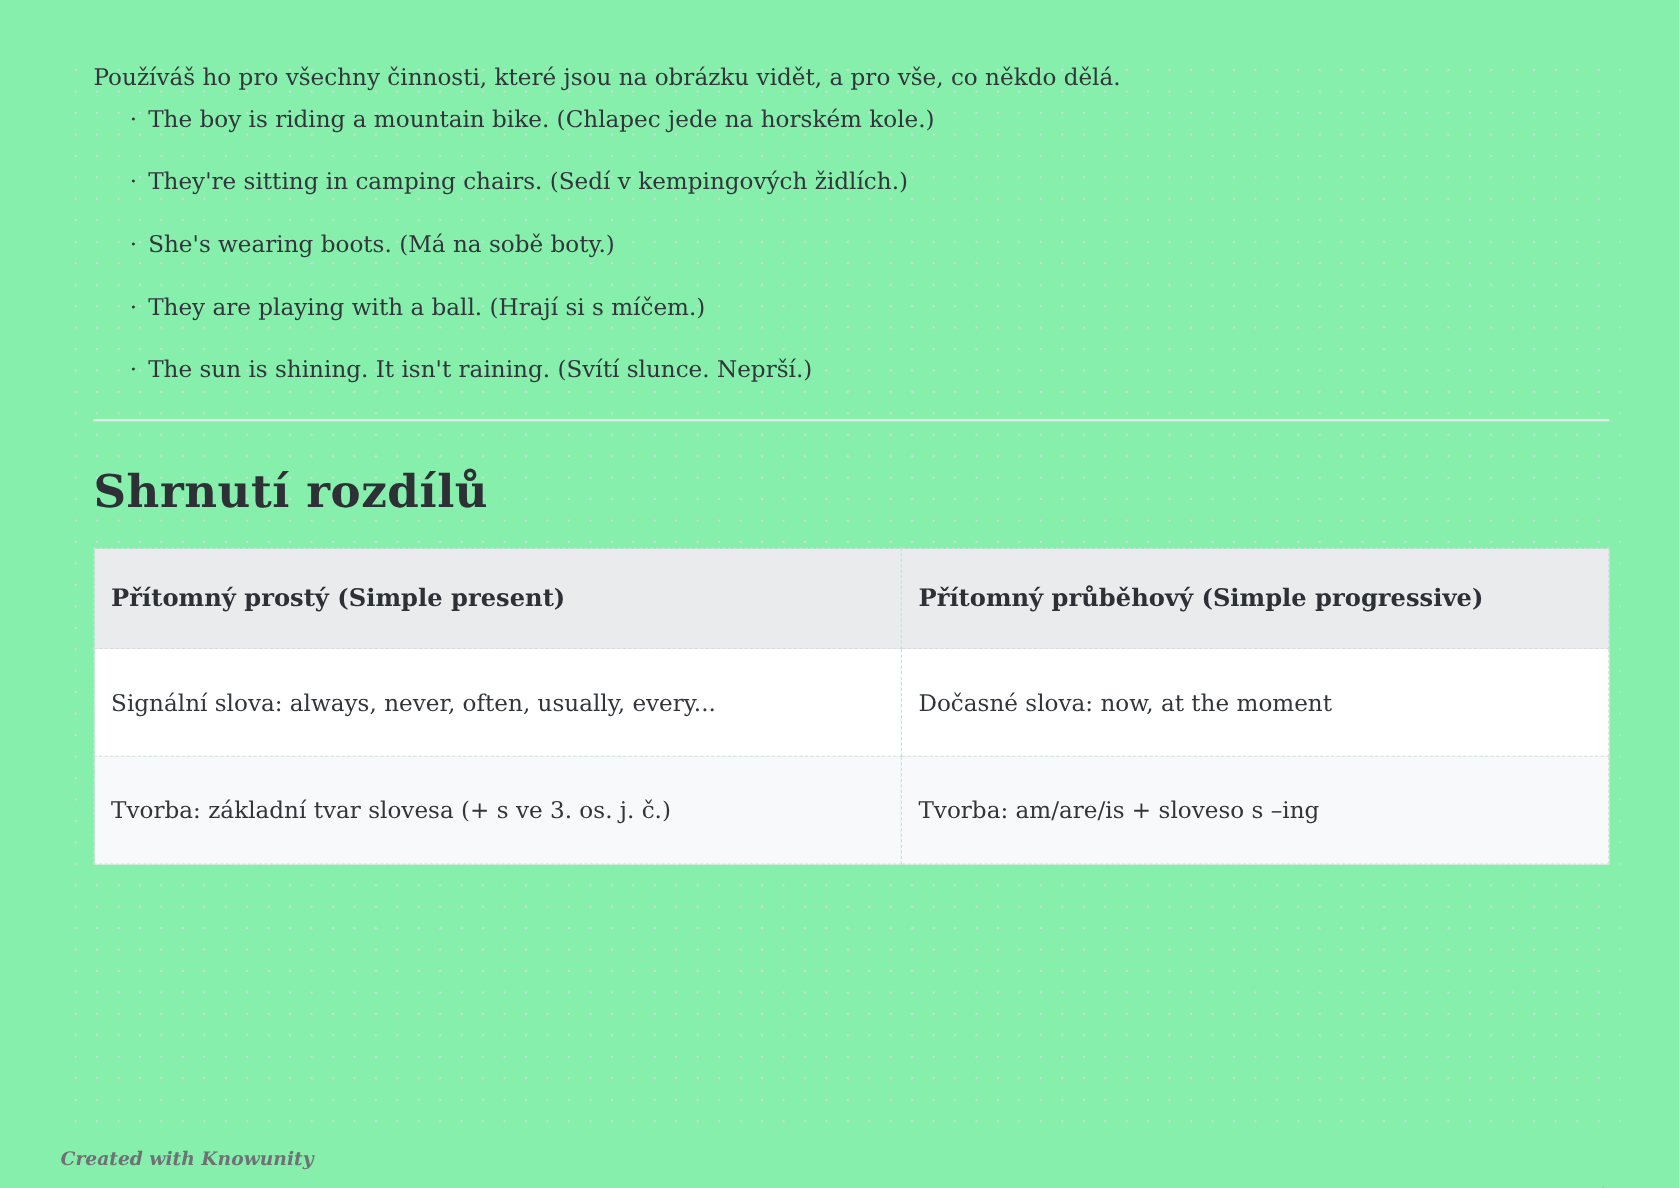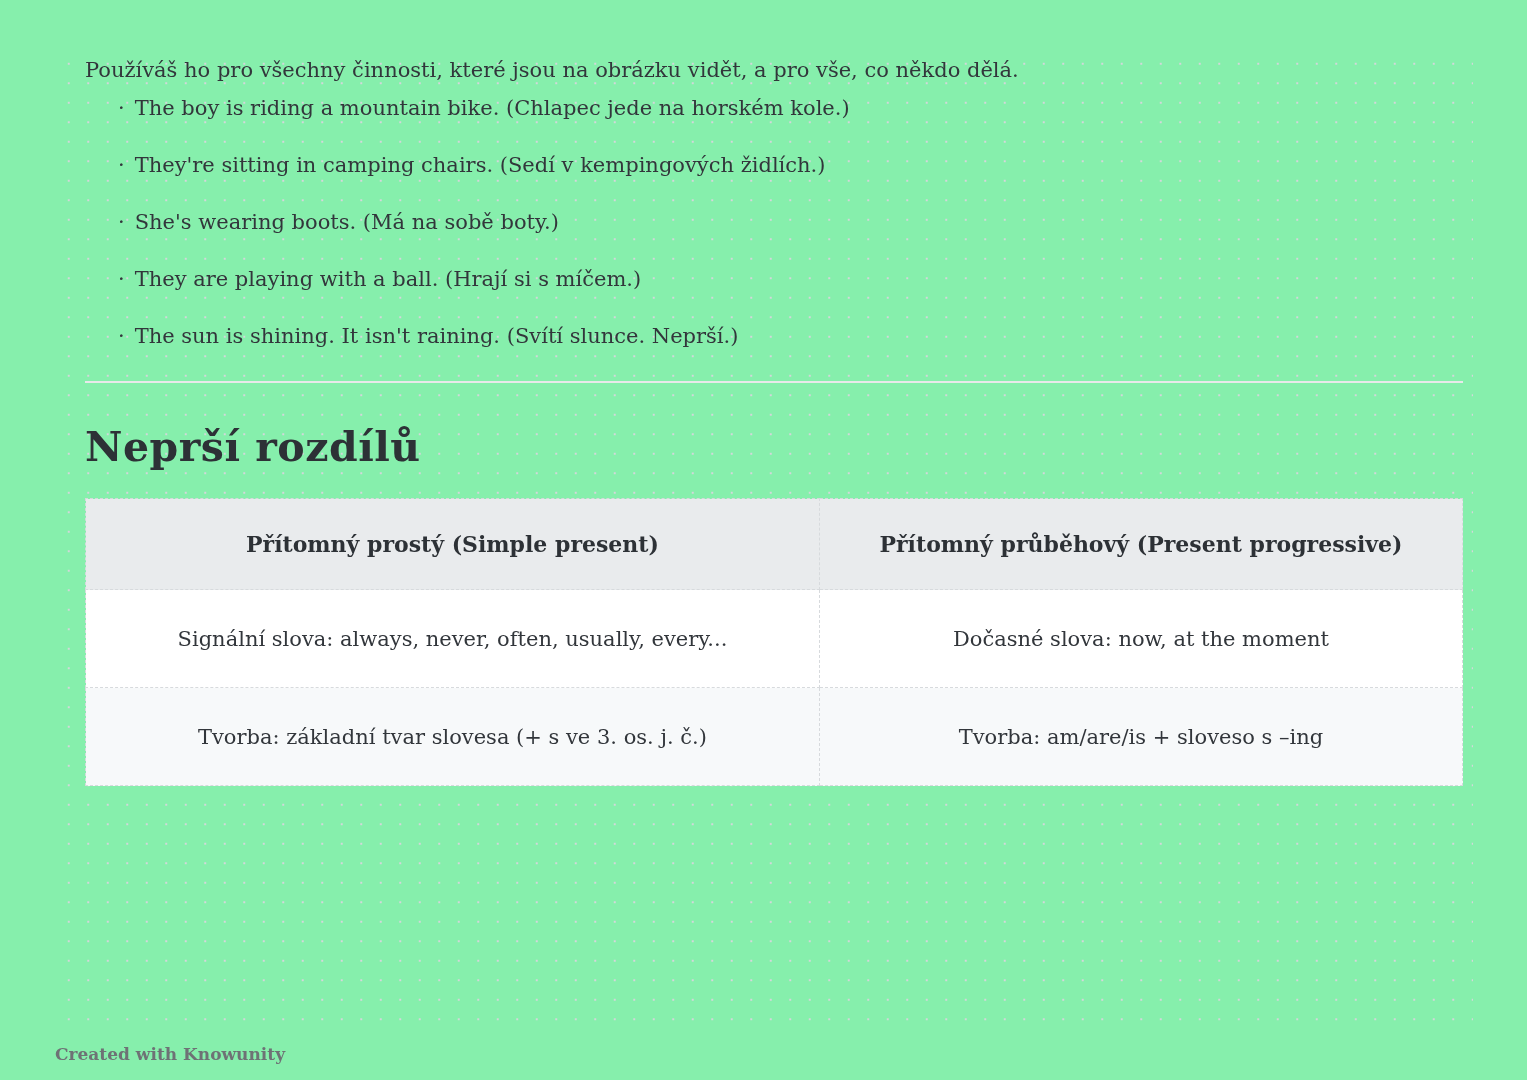--- a/index.html
+++ b/index.html
@@ -72,23 +72,23 @@
   table.compare {
     margin-top: 27px;
     width: 100%;
     border-collapse: collapse;
     table-layout: fixed;
   }
   table.compare col.c1 { width: 53.3%; }
   table.compare col.c2 { width: 46.7%; }
   table.compare th, table.compare td {
     border: 1px dashed #d7dadd;
-    text-align: center;
+    text-align: left;
     vertical-align: middle;
-    padding: 0 1px;
+    padding: 0 15px;
   }
   table.compare th {
     height: 90px;
     background: #e9ebed;
     font-size: 22px;
     font-weight: 700;
     color: #2d3136;
   }
   table.compare td {
     height: 97px;
@@ -100,20 +100,21 @@
   table.compare tr.alt td {
     background: #f7f9fa;
   }
   .footer-left {
     position: absolute;
     left: 55px;
     top: 1044px;
     font-size: 17px;
     font-weight: 700;
     color: #6e7275;
+    font-style: italic;
   }
   .footer-right {
     position: absolute;
     right: 52px;
     top: 1078px;
     font-size: 17px;
     font-weight: 400;
     color: #77797c;
   }
 </style>
@@ -131,31 +132,31 @@
     <ul class="bullets">
       <li><span class="mark">·</span><span>The boy is riding a mountain bike. (Chlapec jede na horském kole.)</span></li>
       <li><span class="mark">·</span><span>They're sitting in camping chairs. (Sedí v kempingových židlích.)</span></li>
       <li><span class="mark">·</span><span>She's wearing boots. (Má na sobě boty.)</span></li>
       <li><span class="mark">·</span><span>They are playing with a ball. (Hrají si s míčem.)</span></li>
       <li><span class="mark">·</span><span>The sun is shining. It isn't raining. (Svítí slunce. Neprší.)</span></li>
     </ul>
 
     <hr class="divider">
 
-    <h1 class="section-heading">Neprší rozdílů</h1>
+    <h1 class="section-heading">Shrnutí rozdílů</h1>
 
     <table class="compare">
       <colgroup>
           <col class="c1">
           <col class="c2">
         </colgroup>
       <thead>
         <tr>
           <th>Přítomný prostý (Simple present)</th>
-          <th>Přítomný průběhový (Present progressive)</th>
+          <th>Přítomný průběhový (Simple progressive)</th>
         </tr>
       </thead>
       <tbody>
         <tr>
           <td>Signální slova: always, never, often, usually, every...</td>
           <td>Dočasné slova: now, at the moment</td>
         </tr>
         <tr class="alt">
           <td>Tvorba: základní tvar slovesa (+ s ve 3. os. j. č.)</td>
           <td>Tvorba: am/are/is + sloveso s –ing</td>

